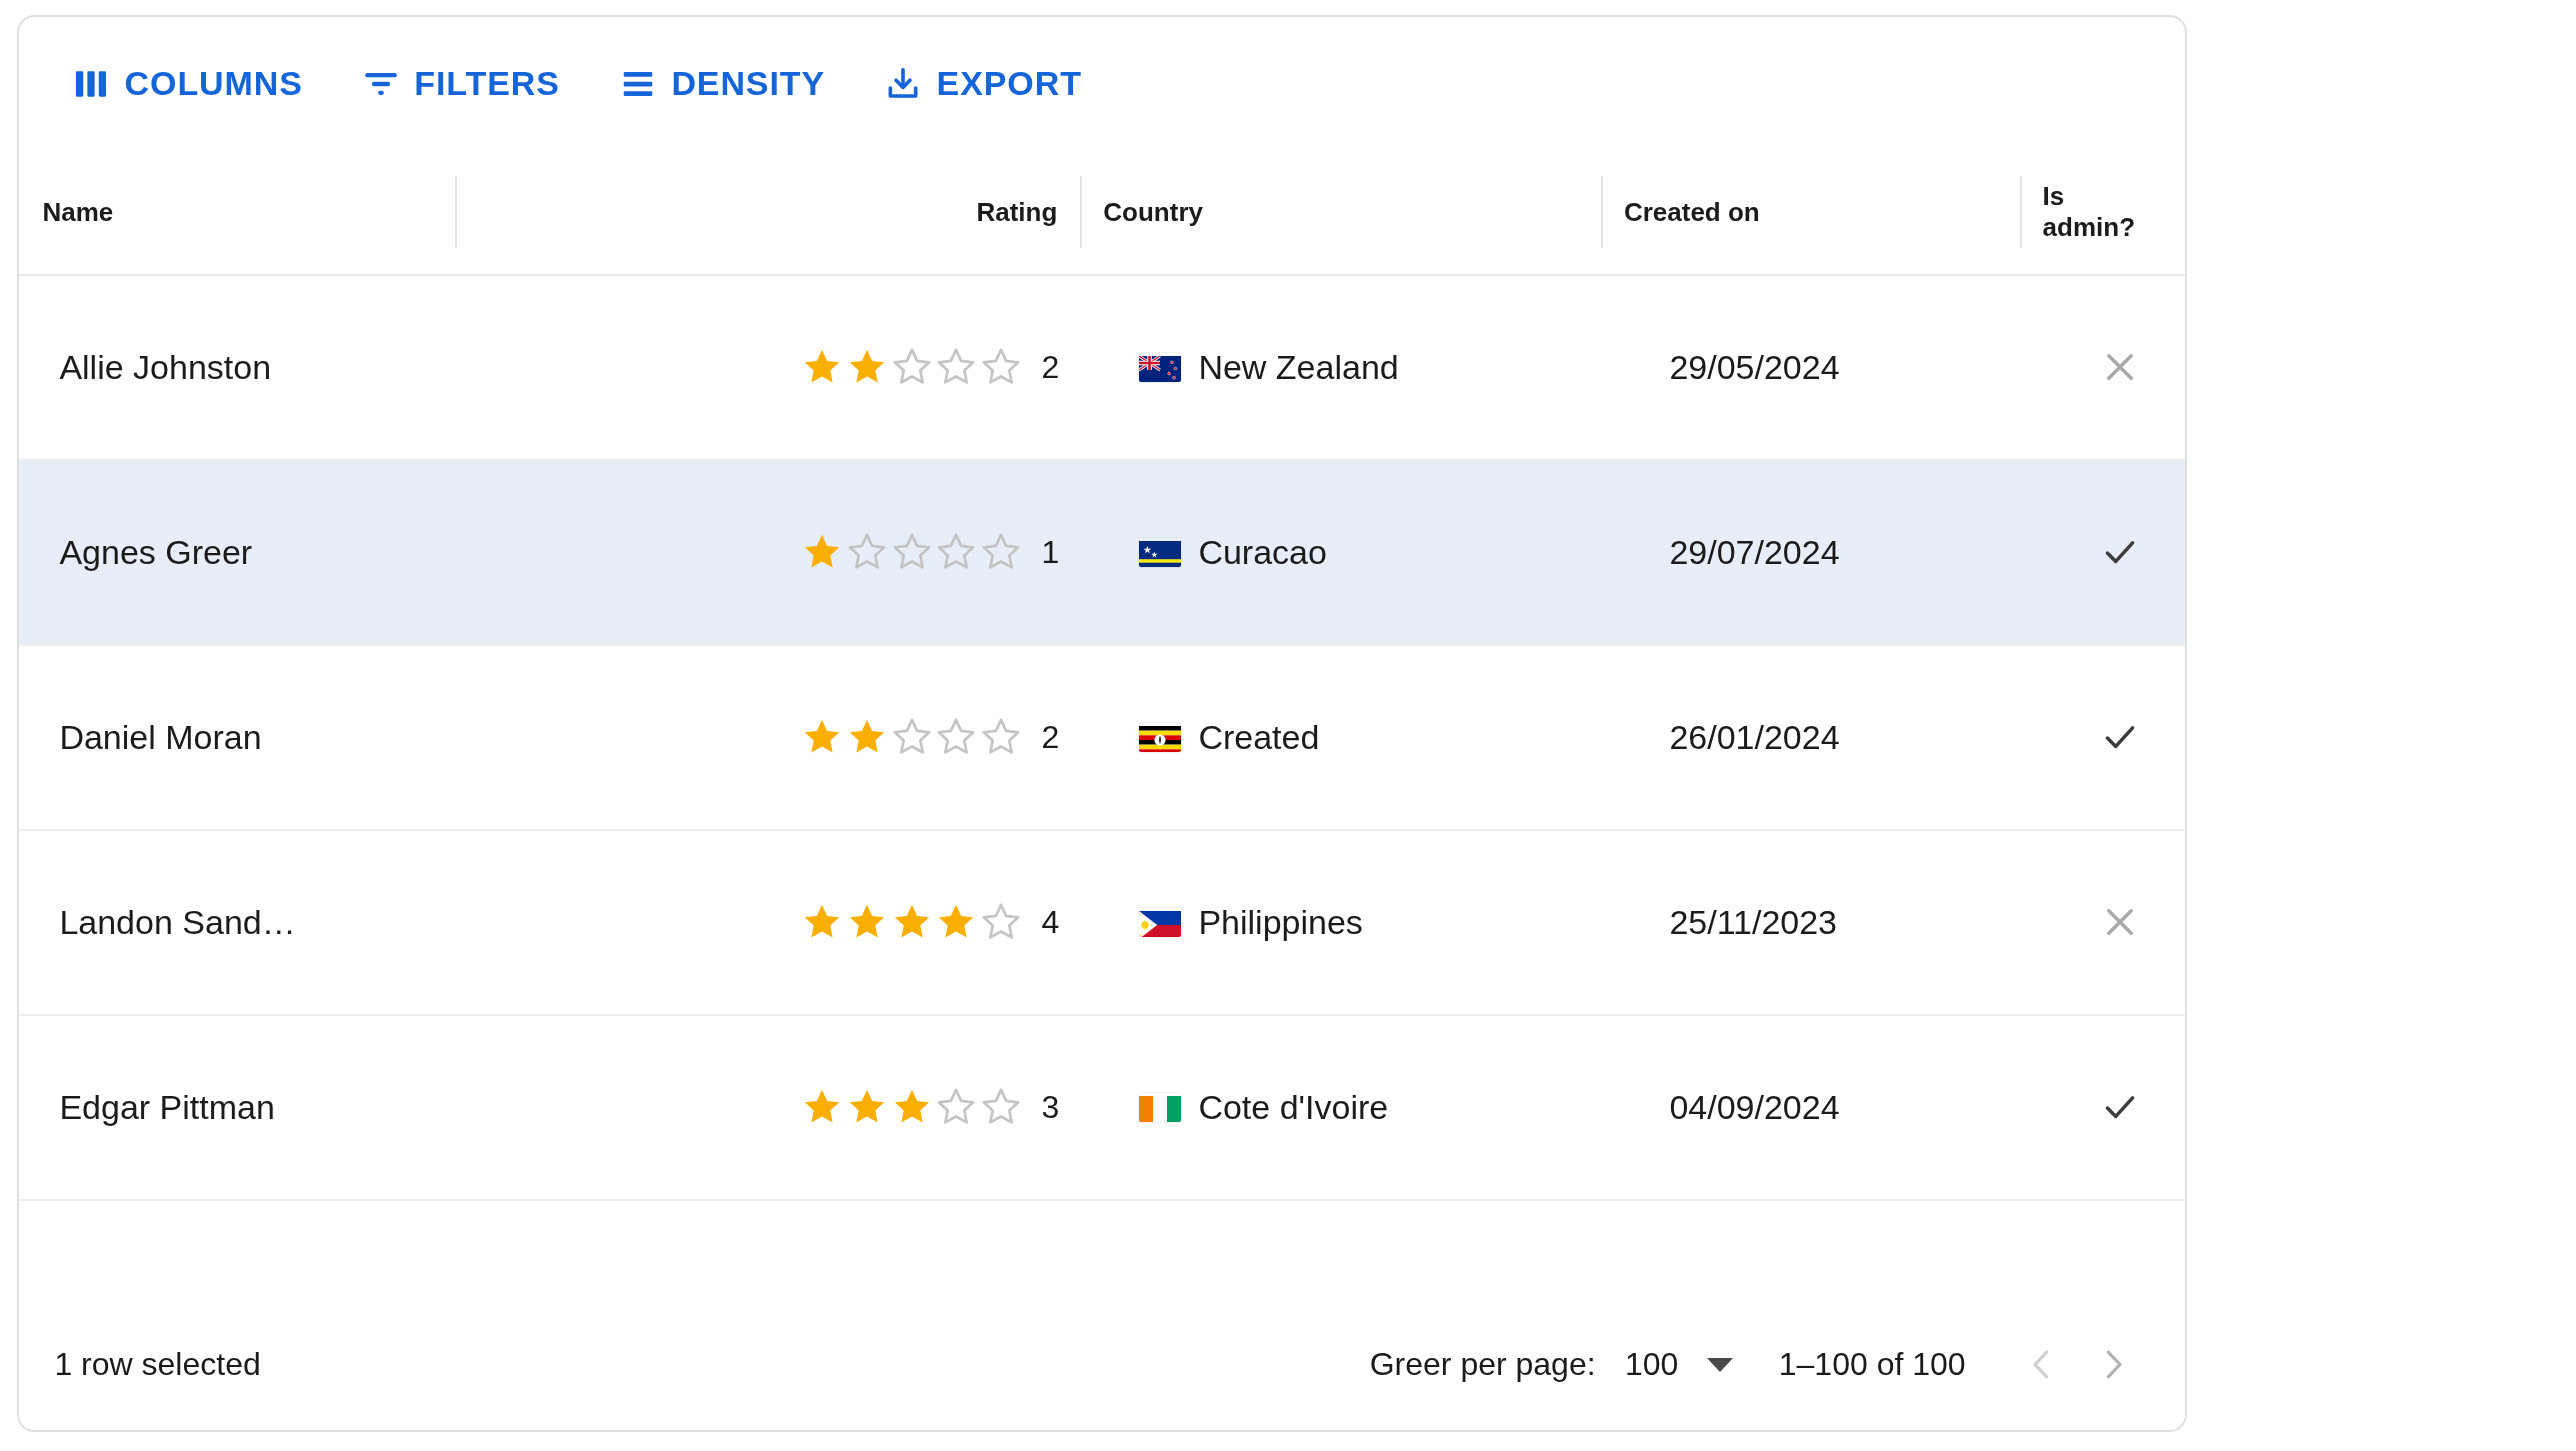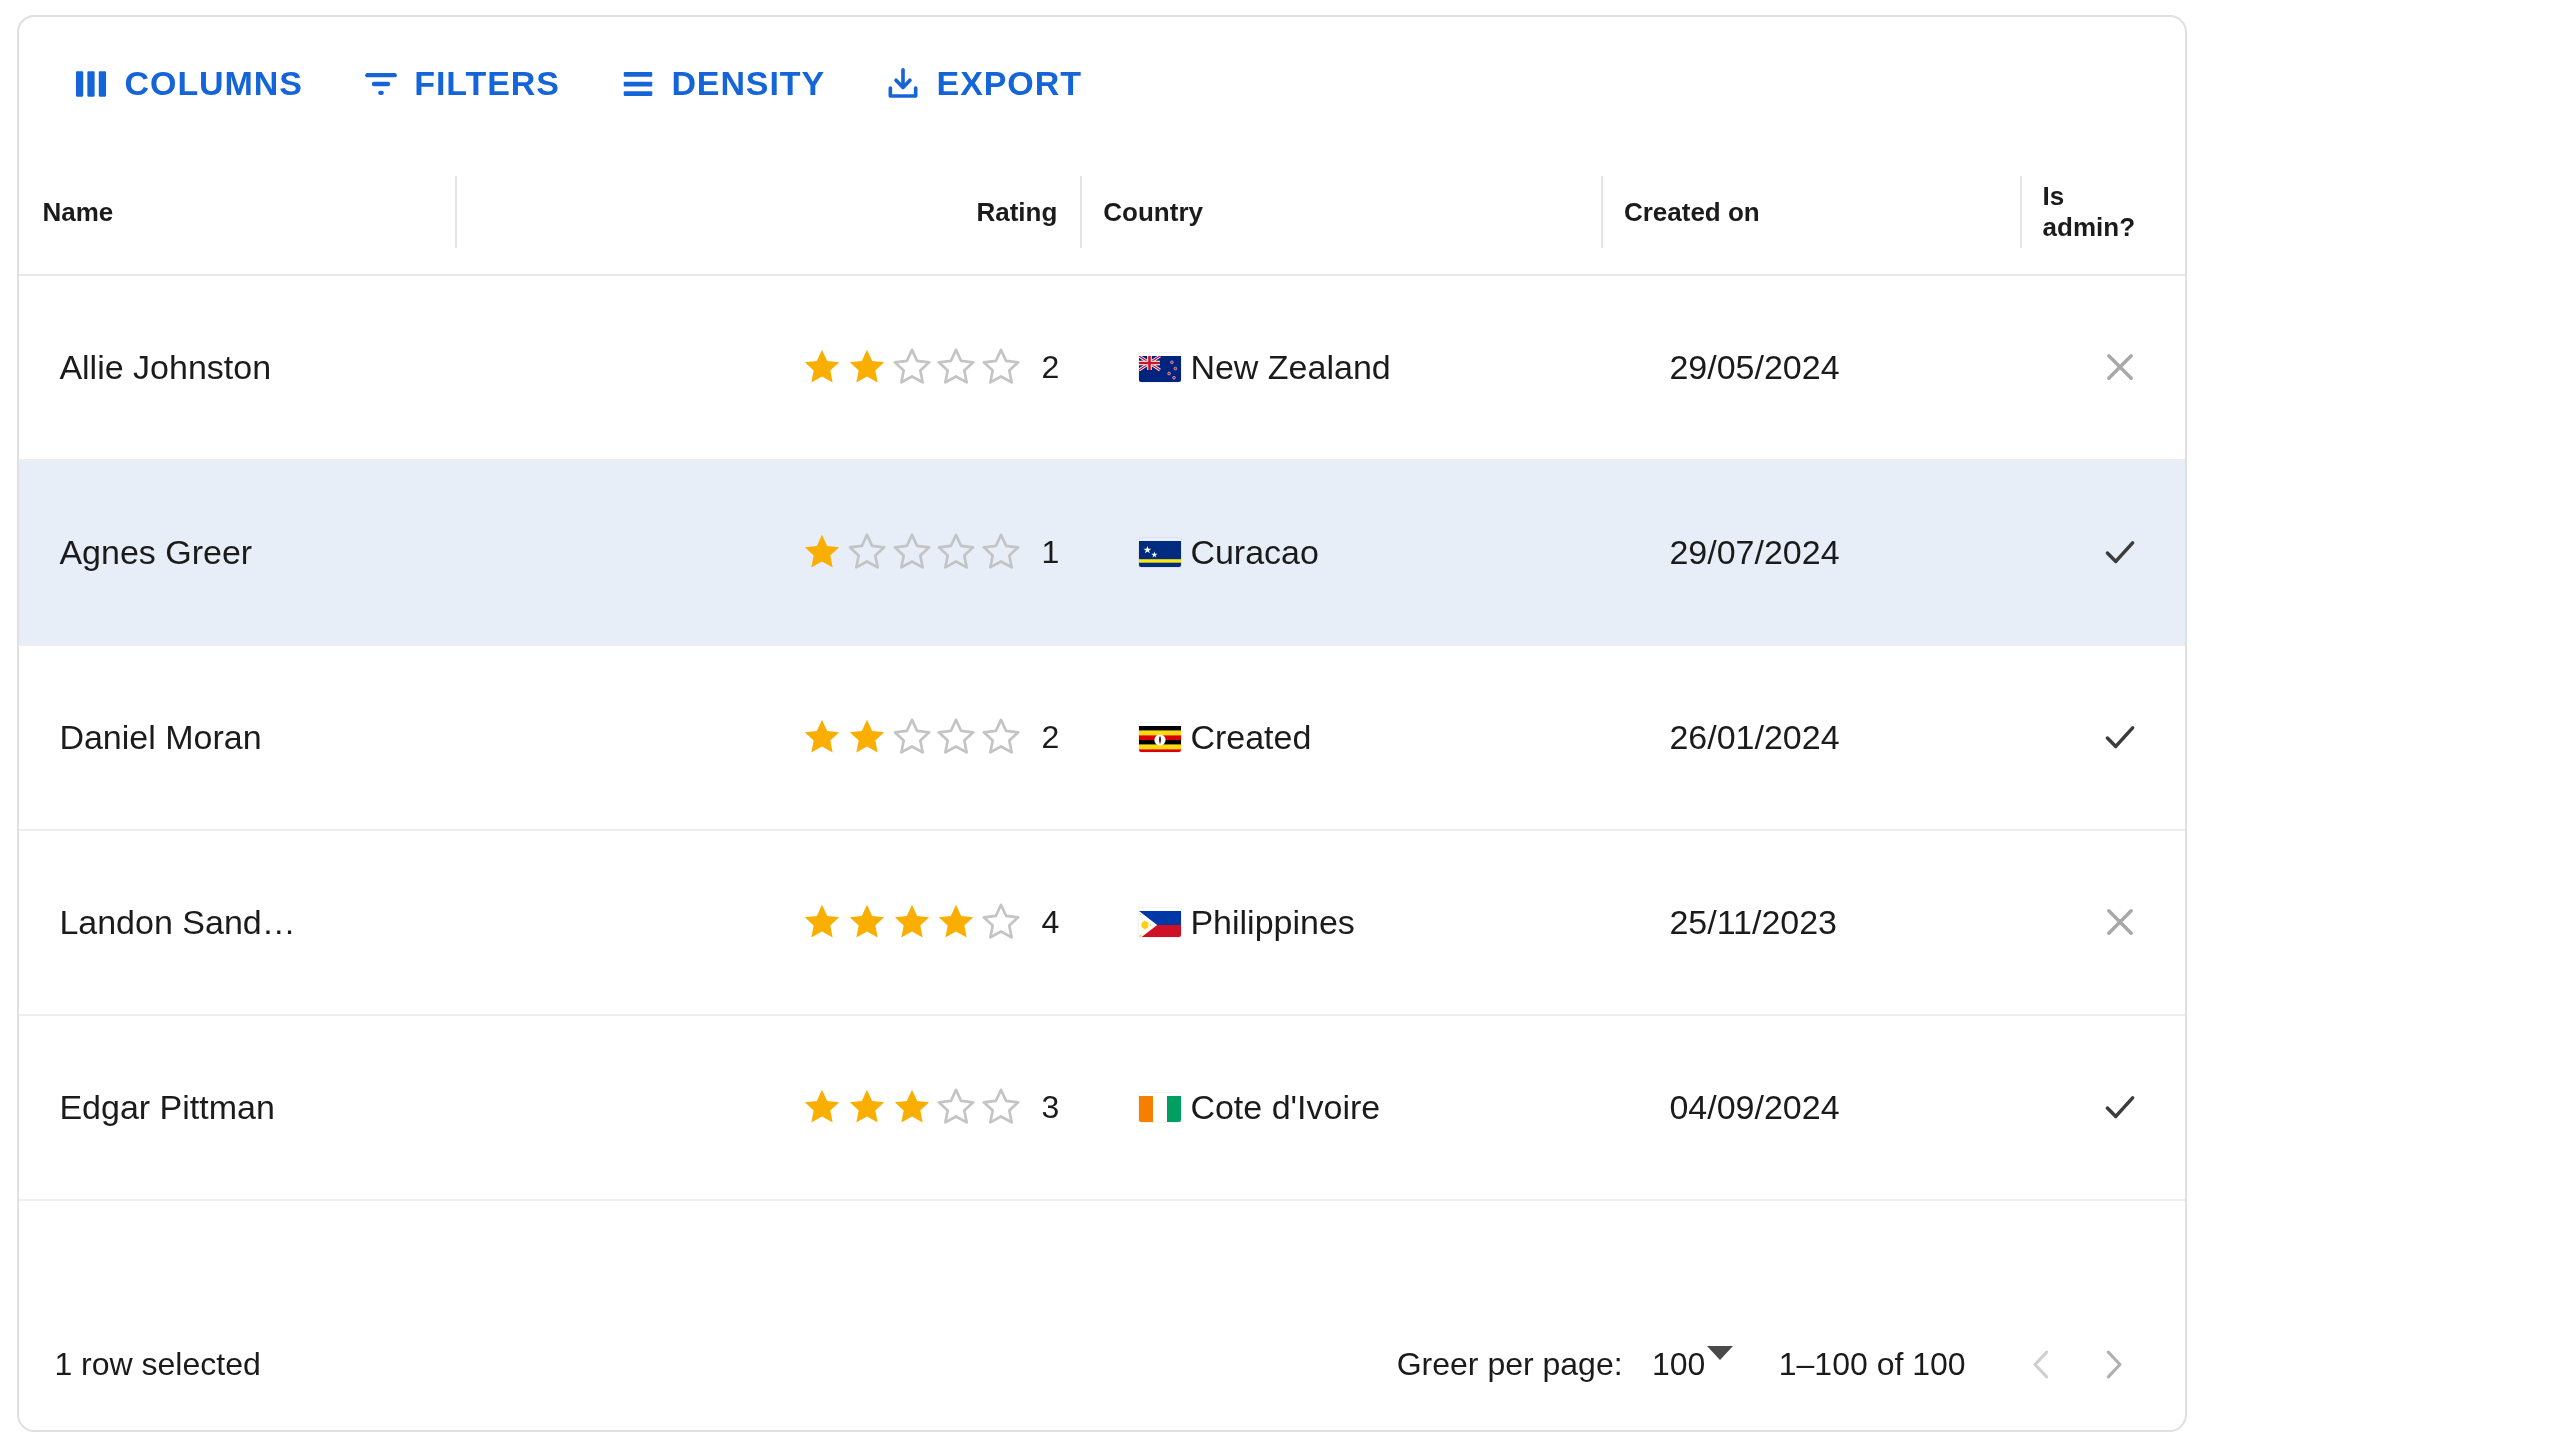--- a/index.html
+++ b/index.html
@@ -107,21 +107,21 @@
   }
   .cell.name {
     width: 443px;
     white-space: nowrap;
   }
   .cell.rating {
     width: 637px;
     justify-content: flex-end;
     gap: 17.4px;
   }
-  .cell.country { width: 530px; gap: 9px; white-space: nowrap; }
+  .cell.country { width: 530px; gap: 17px; white-space: nowrap; }
   .cell.created { width: 426px; }
   .cell.admin   { flex: 1 1 auto; justify-content: center; }
 
   .stars { display: flex; align-items: center; gap: 2.7px; }
   .star { width: 42px; height: 42px; display: block; }
   .rating-num { font-size: 32px; color: #1b1b1b; min-width: 20px; text-align: right; }
 
   .flag {
     width: 42px; height: 29.5px;
     flex: 0 0 auto;
@@ -141,21 +141,21 @@
     flex: 0 0 auto;
   }
   .sel-text { font-size: 32px; color: #1b1b1b; }
   .foot-right {
     margin-left: auto;
     display: flex;
     align-items: center;
   }
   .rpp-label { font-size: 32px; color: #1b1b1b; }
   .rpp-select {
-    display: flex; align-items: flex-start; gap: 2px;
+    display: flex; align-items: center; gap: 29px;
     margin-left: 24px; margin-right: 40px;
     cursor: pointer; padding: 6.7px 5.4px; border-radius: 5.4px;
   }
   .rpp-value { font-size: 32px; color: #1b1b1b; }
   .caret { width: 0; height: 0; border-left: 13.4px solid transparent;
            border-right: 13.4px solid transparent; border-top: 14.8px solid #4a4a4a; }
   .range-text { font-size: 32px; color: #1b1b1b; margin-right: 40px; }
   .pg-btn {
     width: 72px; height: 72px;
     display: flex; align-items: center; justify-content: center;

